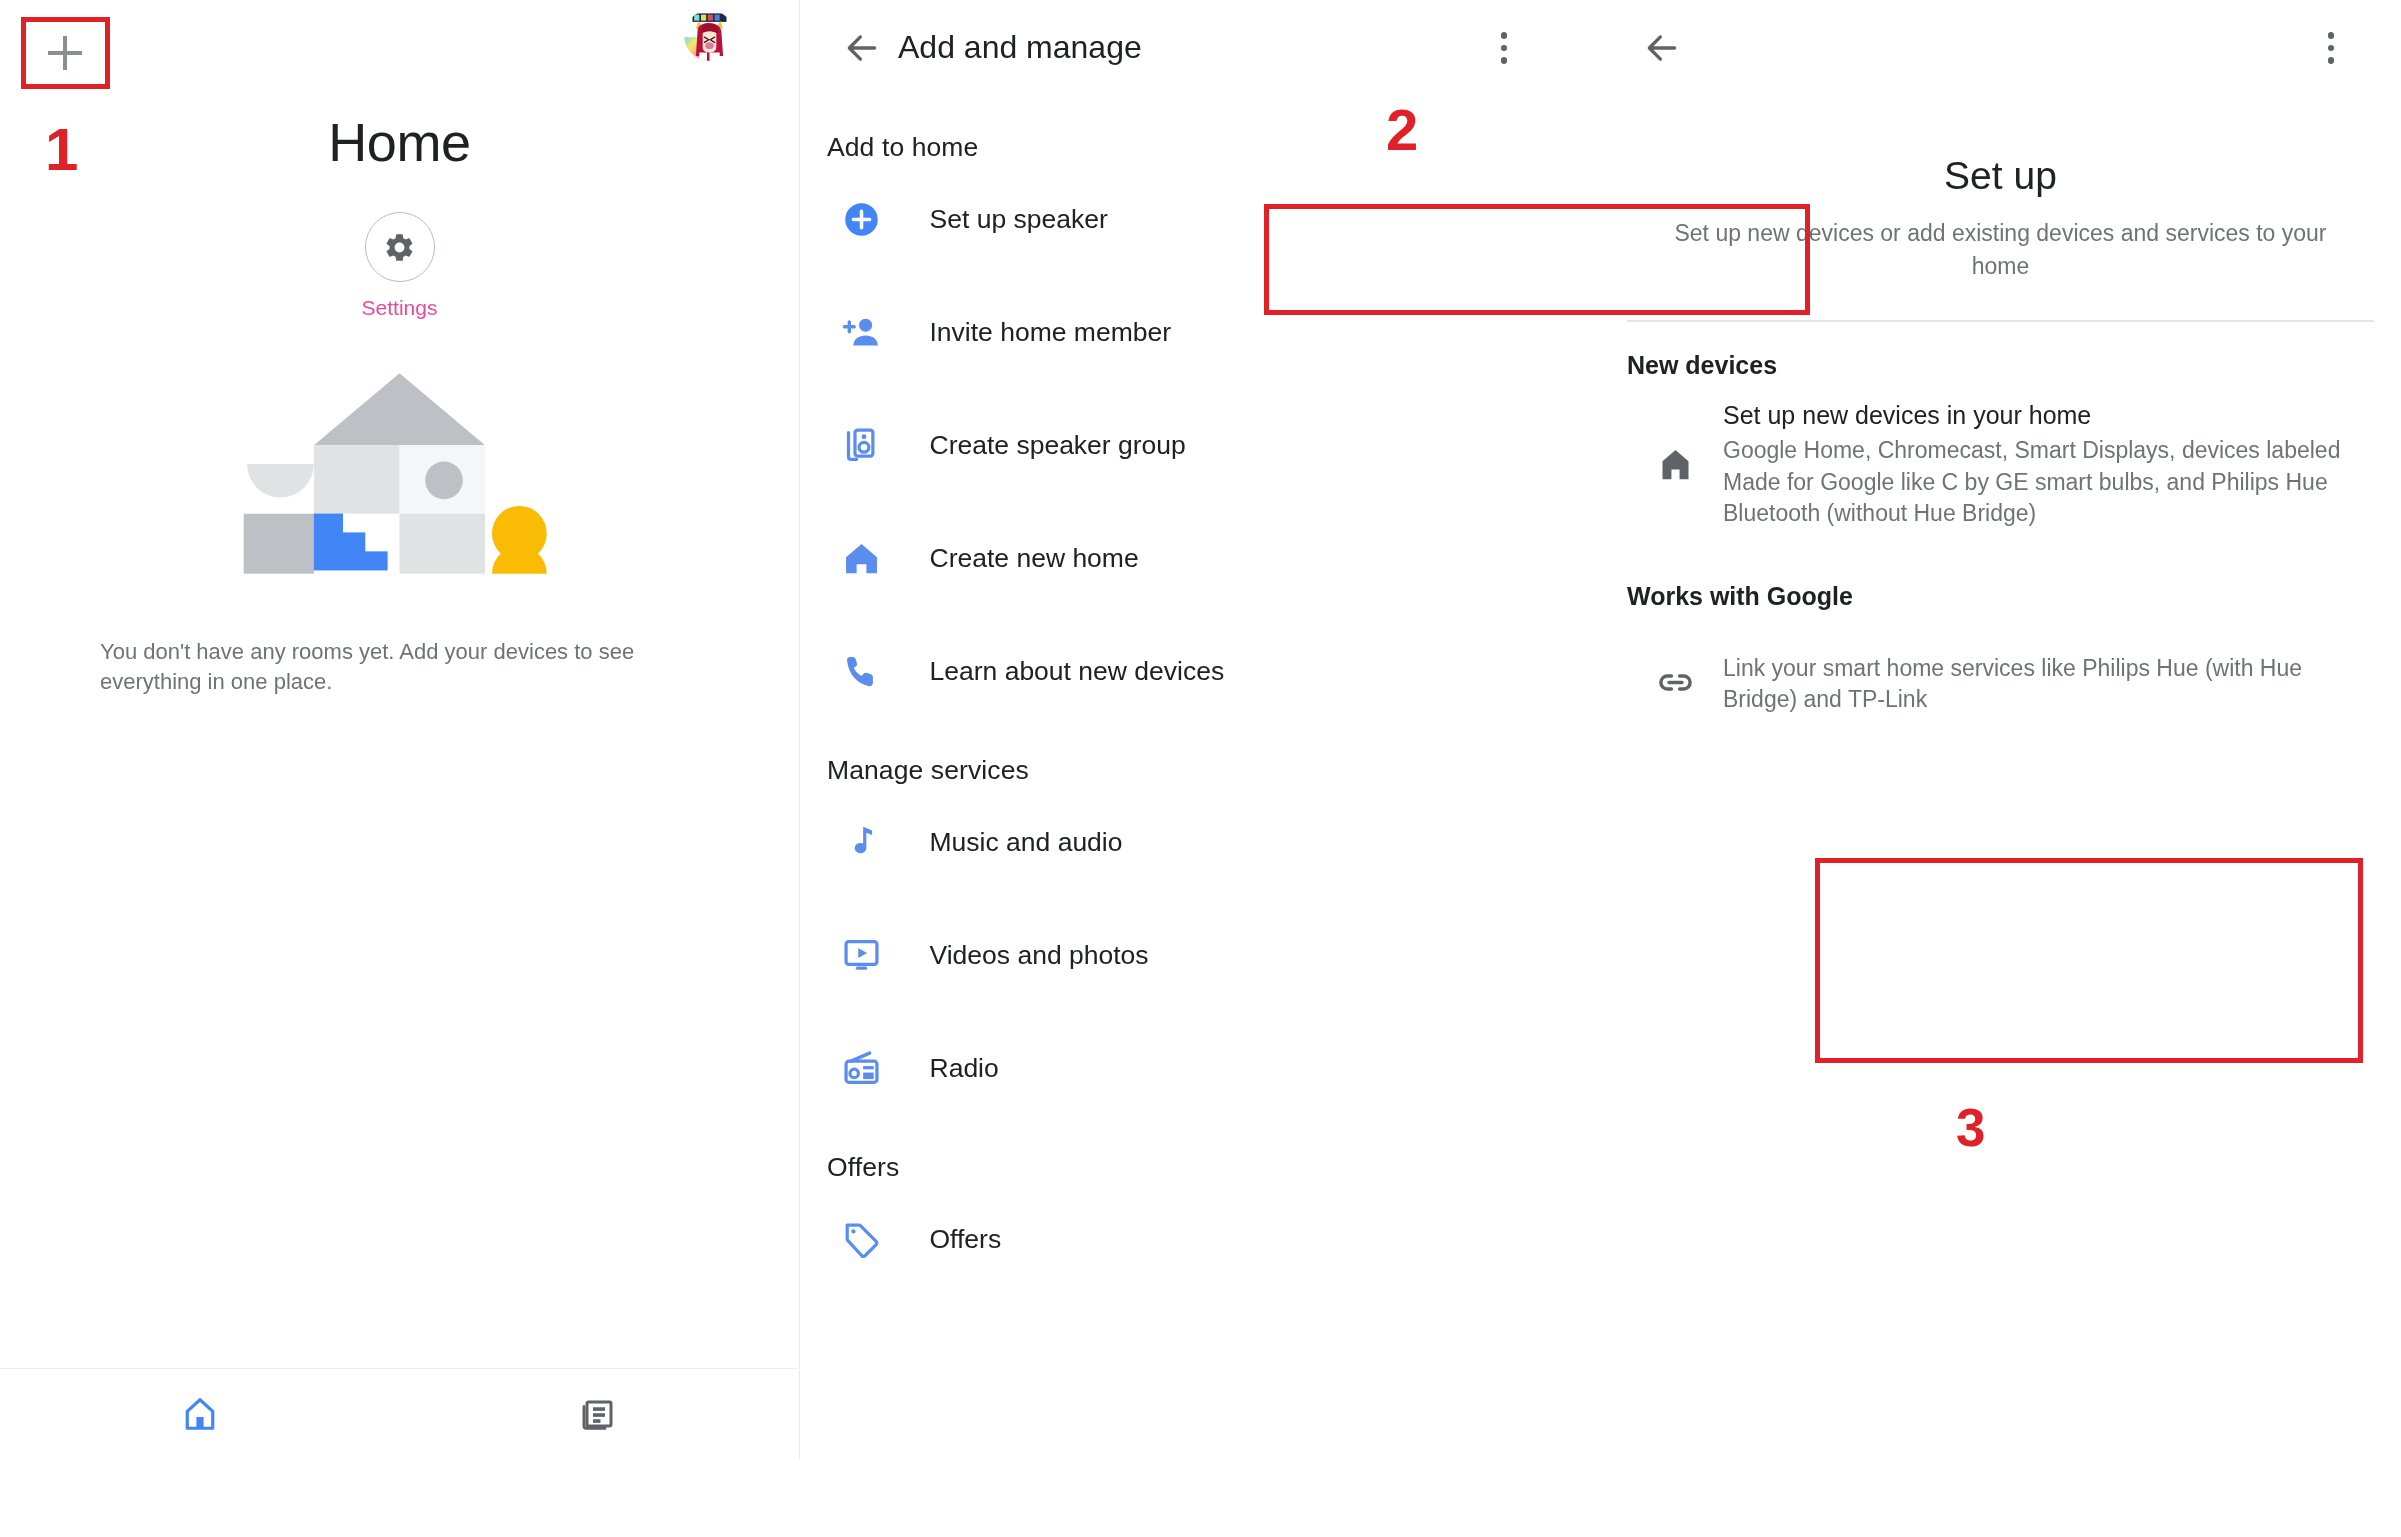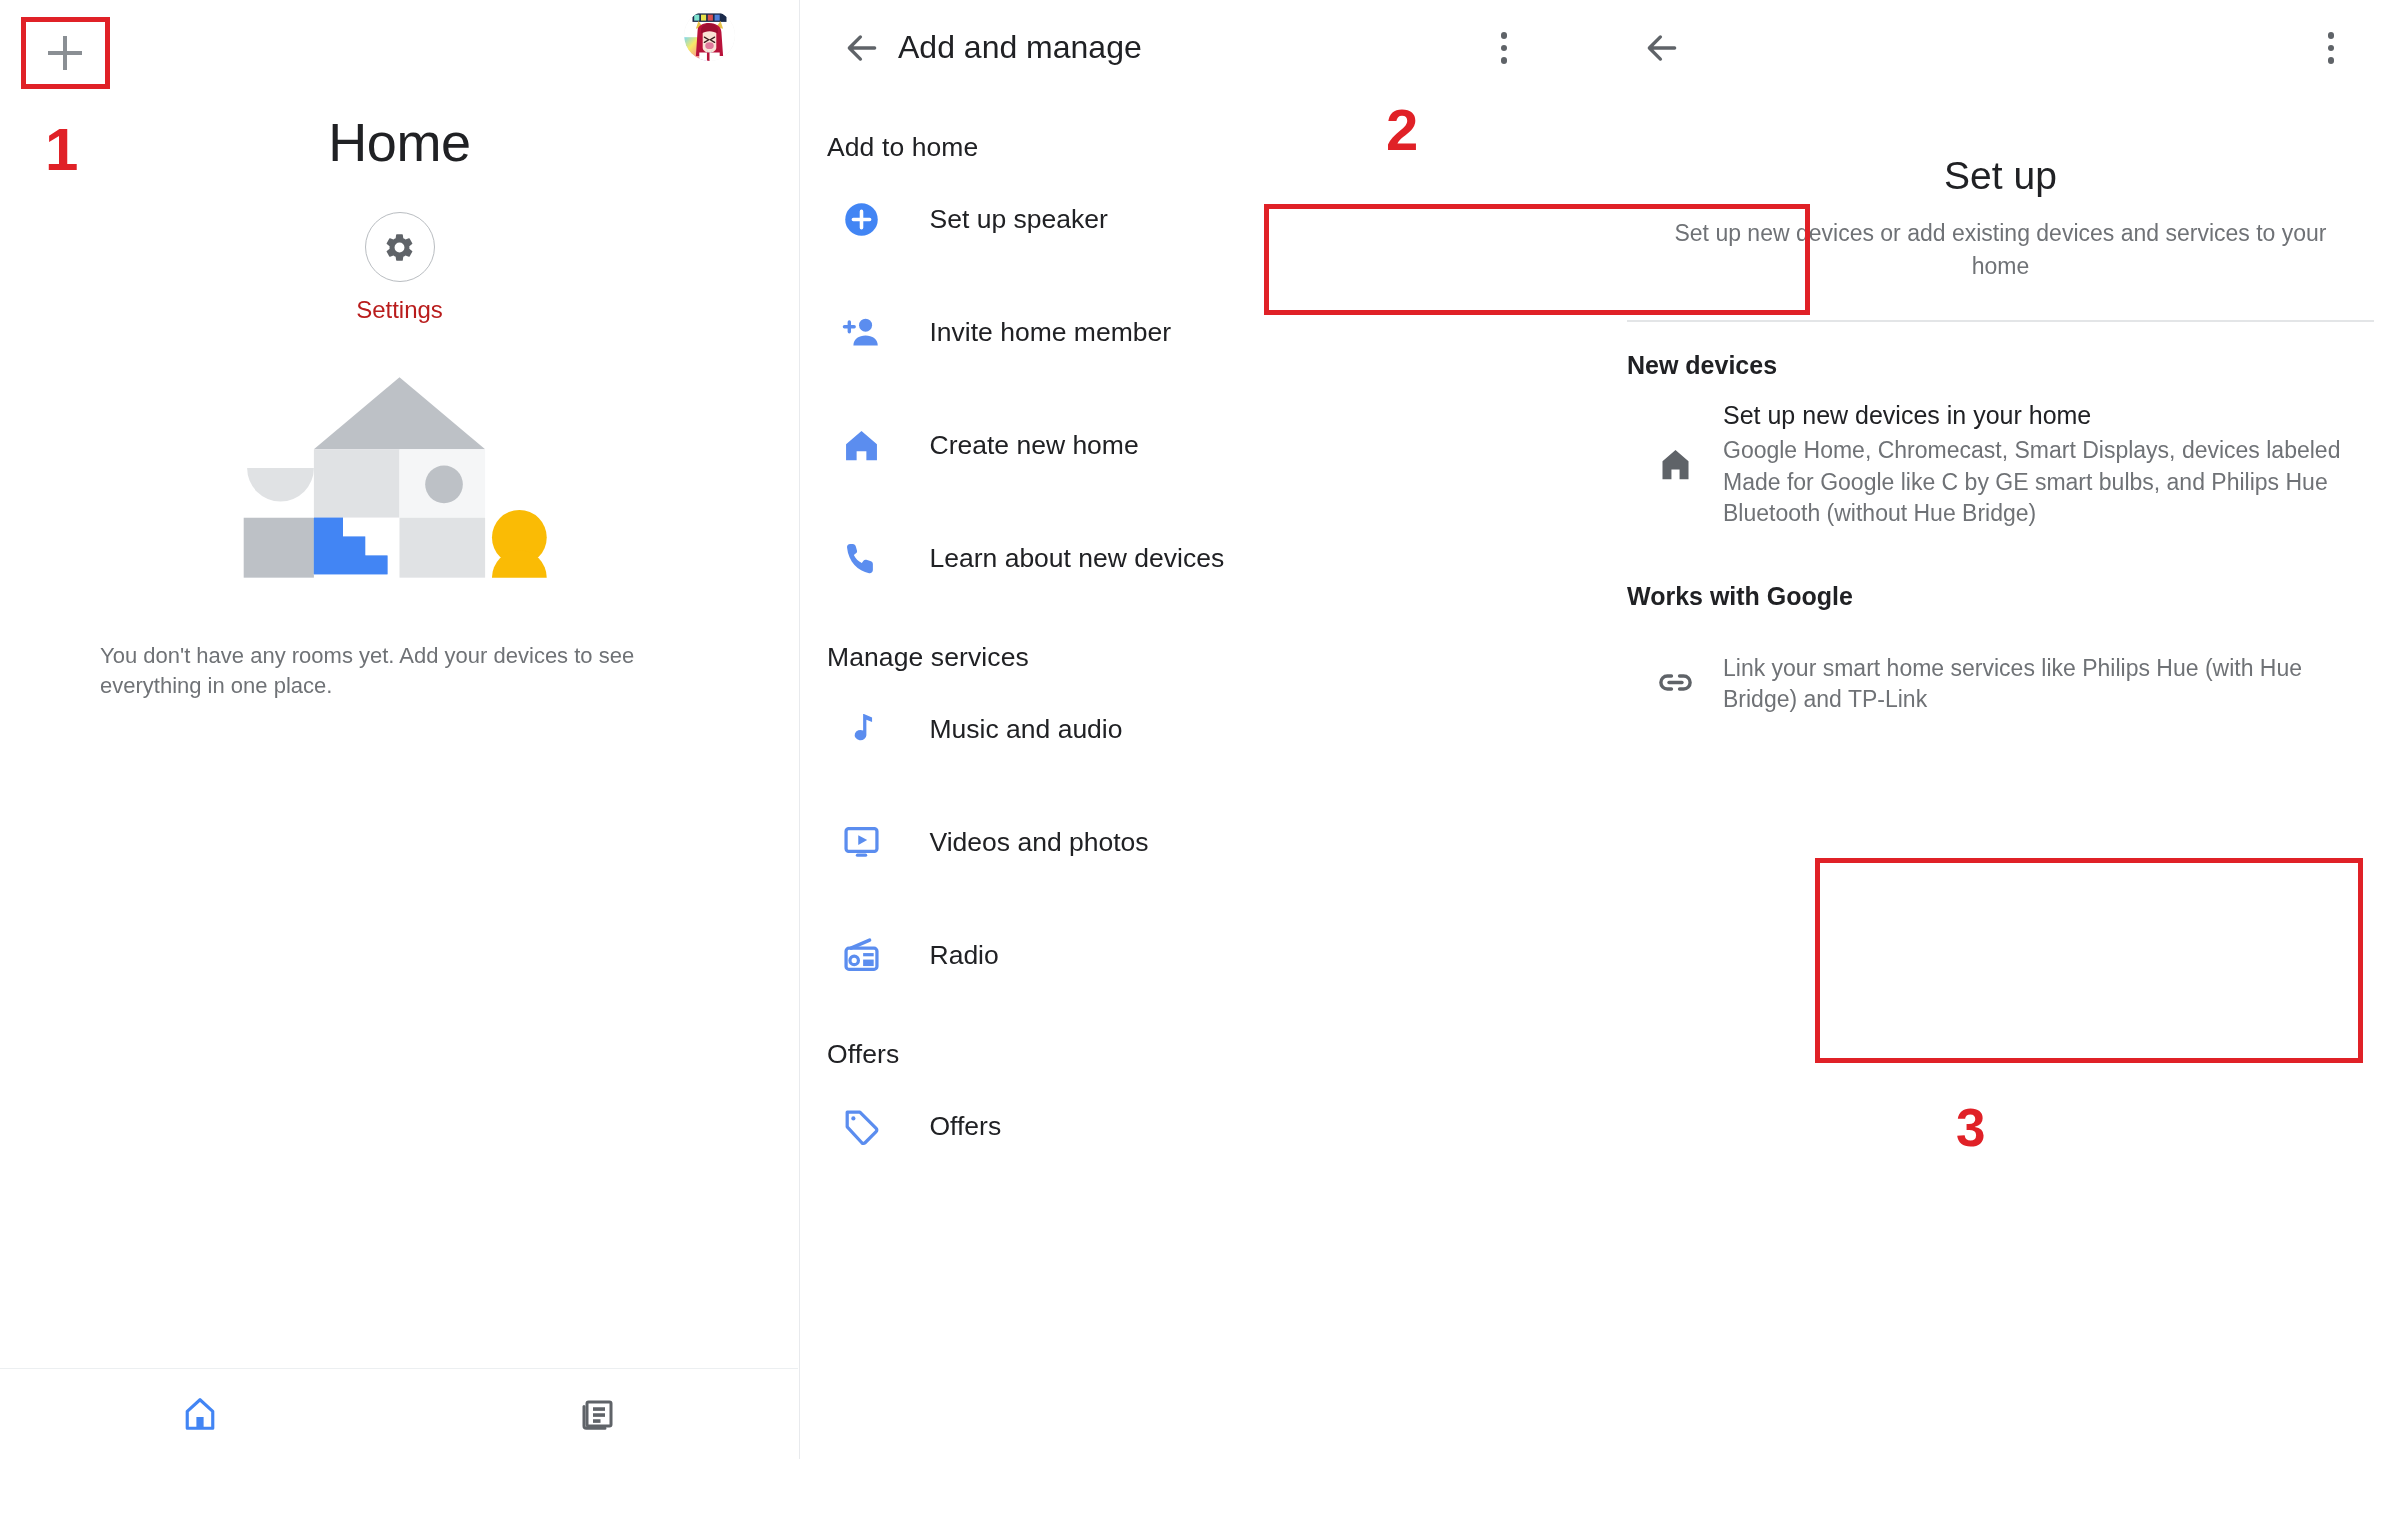--- a/index.html
+++ b/index.html
@@ -20,21 +20,21 @@
   .plus-glyph:before{left:0;top:14.5px;width:34px;height:4.3px;}
   .plus-glyph:after{top:0;left:14.5px;width:4.3px;height:34px;}
   .avatar{position:absolute;right:64px;top:10.3px;width:51px;height:51px;border-radius:50%;overflow:hidden;background:#f3f3f3;}
   .avatar svg{display:block;width:51px;height:51px;}
 
   .home-title{margin-top:12px;text-align:center;font-size:54px;color:#202124;font-weight:400;letter-spacing:-0.4px;line-height:1;}
 
   .settings-wrap{margin-top:43px;display:flex;flex-direction:column;align-items:center;}
   .settings-circle{width:68px;height:68px;border:1.7px solid #b9bdc1;border-radius:50%;display:flex;align-items:center;justify-content:center;}
   .settings-circle svg{width:33px;height:33px;display:block;}
-  .settings-label{margin-top:13.7px;font-size:24px;color:#b91c1c;}
+  .settings-label{margin-top:13.7px;font-size:21px;color:#ec4899;}
 
   .illus{margin:48px auto 0 auto;position:relative;width:339px;height:223px;}
   .illus svg{display:block;width:339px;height:223px;}
 
   .empty-text{margin:46px auto 0 auto;width:599px;text-align:left;font-size:22px;line-height:1.36;color:#6f7276;}
 
   .bottom-nav{position:absolute;left:0;bottom:0;width:798px;height:90px;border-top:1.7px solid #eceff1;display:flex;align-items:center;}
   .nav-item{flex:1;display:flex;align-items:center;justify-content:center;}
   .nav-item svg{display:block;width:36px;height:36px;}
 
@@ -218,20 +218,31 @@
       <div class="menu-ico">
         <svg viewBox="0 0 24 24">
           <circle cx="14.5" cy="7.5" r="4" fill="#5b8def"></circle>
           <path d="M7 20 c0-4.1 3.4-6.2 7.5-6.2 S22 15.9 22 20 z" fill="#5b8def"></path>
           <path d="M4.5 5.5 V11.5 M1.5 8.5 H7.5" stroke="#5b8def" stroke-width="2.1" stroke-linecap="round"></path>
         </svg>
       </div>
       <div class="menu-label">Invite home member</div>
     </div>
 
+    <div class="menu-row">
+      <div class="menu-ico">
+        <svg viewBox="0 0 24 24">
+          <path d="M4 4 V19 a1.5 1.5 0 0 0 1.5 1.5 H9" fill="none" stroke="#5b8def" stroke-width="2" stroke-linecap="round"></path>
+          <rect x="8" y="2.5" width="11" height="16" rx="1.6" fill="none" stroke="#5b8def" stroke-width="2"></rect>
+          <circle cx="13.5" cy="6.6" r="1.5" fill="#5b8def"></circle>
+          <circle cx="13.5" cy="13.1" r="3" fill="none" stroke="#5b8def" stroke-width="2"></circle>
+        </svg>
+      </div>
+      <div class="menu-label">Create speaker group</div>
+    </div>
 
     <div class="menu-row">
       <div class="menu-ico">
         <svg viewBox="0 0 24 24">
           <path d="M12 3 L2.5 11.2 V21 H9 V15.5 h6 V21 h6.5 V11.2 Z" fill="#5b8def"></path>
         </svg>
       </div>
       <div class="menu-label">Create new home</div>
     </div>
 

